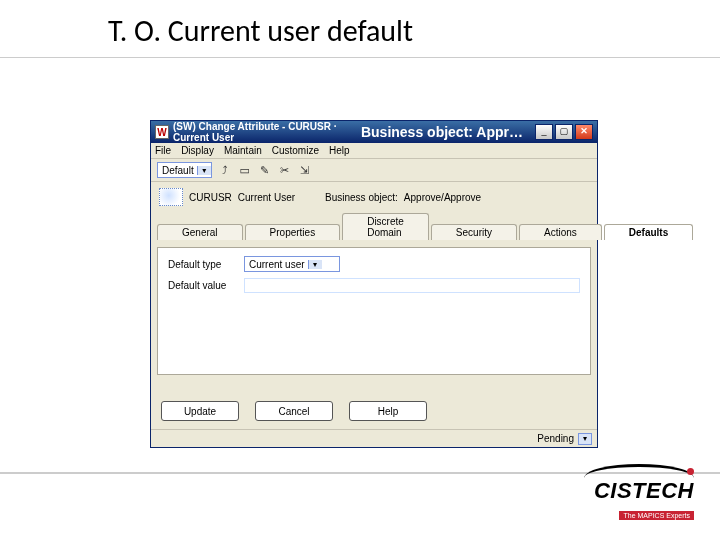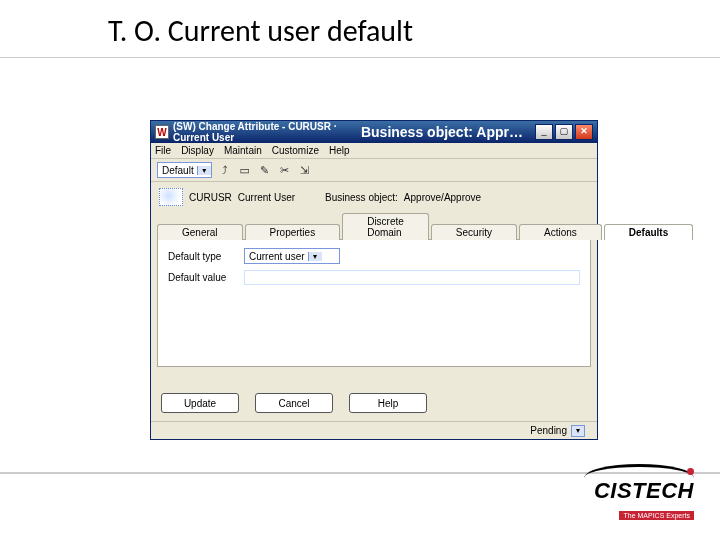--- a/index.html
+++ b/index.html
@@ -148,21 +148,21 @@
     padding: 2px 24px;
     font-size: 10px;
     position: relative;
     top: 1px;
     cursor: default;
   }
   .tab.inactive { background: #f4f2e8; }
   .tab.active { font-weight: bold; z-index: 2; }
   .panel {
     background: #fff;
-    margin: 0 6px;
+    margin: 8px 6px;
     border: 1px solid #aca899;
     height: 128px;
     padding: 8px 10px;
     font-size: 10px;
   }
   .form-row {
     display: flex;
     align-items: center;
     margin-bottom: 6px;
     gap: 6px;
@@ -192,21 +192,21 @@
     justify-content: center;
     cursor: default;
   }
   .statusbar {
     border-top: 1px solid #c7c3b4;
     background: #ece9d8;
     display: flex;
     justify-content: flex-end;
     align-items: center;
     height: 18px;
-    padding-right: 12px;
+    padding-right: 5px;
     gap: 4px;
     font-size: 10px;
   }
   .status-chev {
     width: 14px; height: 12px;
     background: #d9e4f7;
     border: 1px solid #7a96df;
     text-align: center;
     font-size: 8px;
   }

